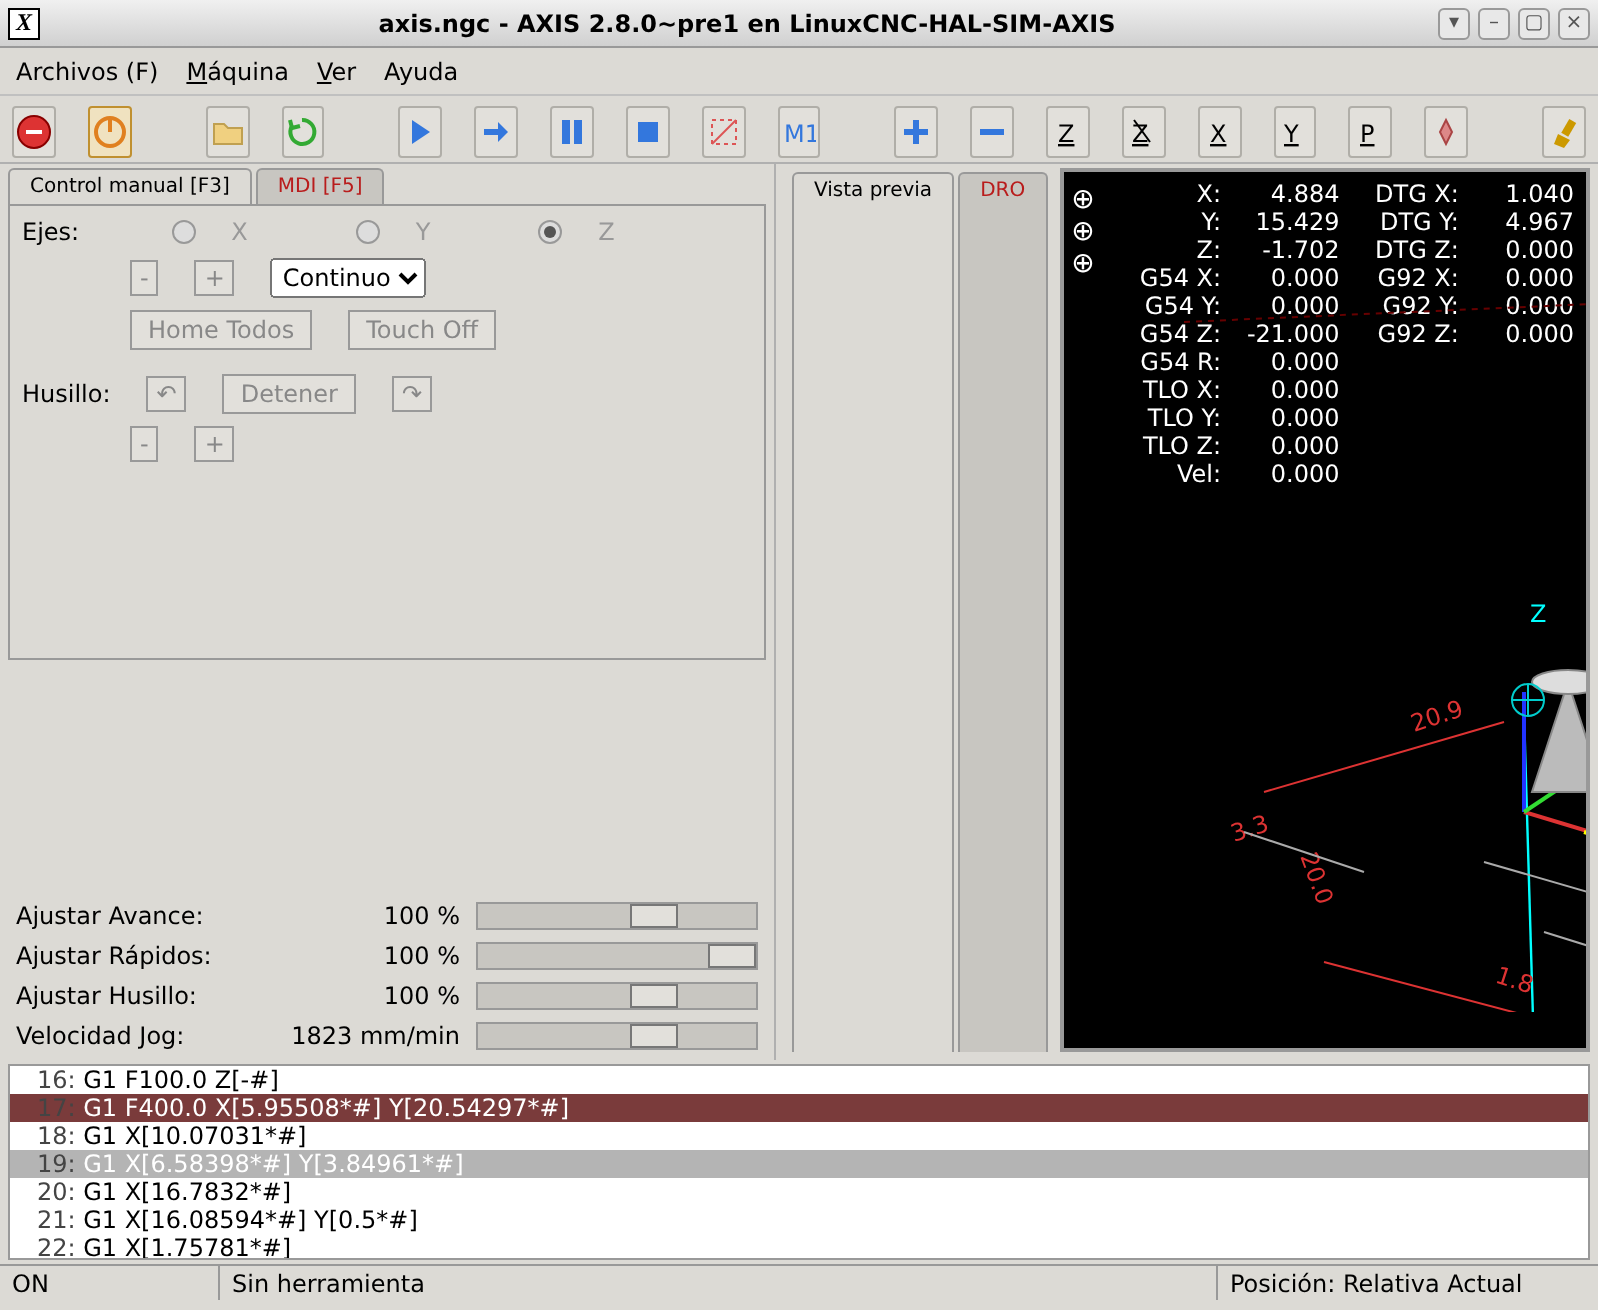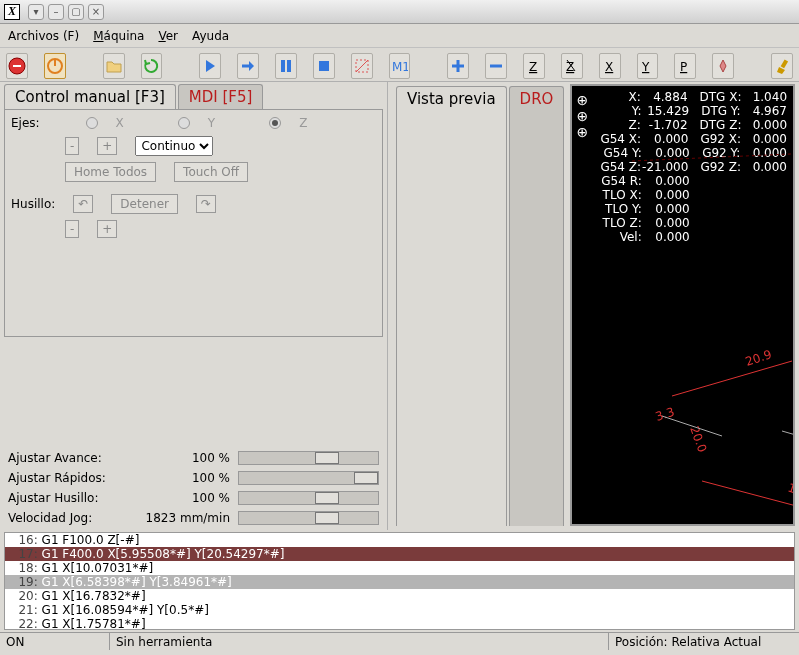--- a/index.html
+++ b/index.html
@@ -11,21 +11,21 @@
 .winbtn { width: 16px; height: 16px; border: 1px solid #999; background: #e8e8e8; border-radius: 3px; display:flex; align-items:center; justify-content:center; font-size:10px; color:#555;}
 .menubar { height: 24px; display: flex; align-items: center; padding: 0 8px; gap: 14px; border-bottom: 1px solid #c0c0c0; }
 .menubar span u { text-decoration: underline; }
 .toolbar { height: 34px; display: flex; align-items: flex-end; padding: 2px 6px; gap: 16px; border-bottom: 1px solid #b0b0b0; }
 .tbtn { width: 26px; height: 26px; border: 1px solid #b0aea8; background: #e2e0db; display: flex; align-items: center; justify-content: center; border-radius: 2px; }
 .tbtn.active { background: #f0e2c0; border-color: #c09030; }
 .sep { width: 6px; }
 .main { display: flex; height: 448px; }
 .leftpane { width: 388px; display: flex; flex-direction: column; border-right: 1px solid #b0b0b0; }
 .tabs { display: flex; margin: 2px 4px 0 4px; }
-.tab { padding: 3px 10px; border: 1px solid #999; border-bottom: none; background: #dcdad5; border-radius: 3px 3px 0 0; margin-right: 2px; font-size: 15px; }
+.tab { padding: 3px 10px; border: 1px solid #999; border-bottom: none; background: #dcdad5; border-radius: 3px 3px 0 0; margin-right: 2px; font-size: 10px; }
 .tab.inactive { background: #c8c6c1; color: #b91c1c; }
 .tabcontent { border: 1px solid #999; margin: 0 4px 4px 4px; padding: 6px; flex: 0 0 auto; height: 228px; }
 .row { display: flex; align-items: center; gap: 18px; margin-bottom: 6px; }
 .radio { width: 12px; height: 12px; border: 1px solid #999; border-radius: 50%; background: #ddd; }
 .radio.on::after { content:""; display:block; width:6px; height:6px; background:#555; border-radius:50%; margin:2px; }
 .btn { padding: 2px 8px; border: 1px solid #999; background: #e2e0db; color: #888; font-size: 12px; }
 .btn.small { padding: 1px 4px; }
 select.combo { font-size:12px; padding:1px; }
 .sliders { padding: 2px 8px; }
 .srow { display: flex; align-items: center; height: 20px; }
@@ -51,20 +51,21 @@
 .statusbar { height: 18px; display: flex; border-top: 1px solid #999; margin-top: 1px; }
 .scell { border-right: 1px solid #999; padding: 1px 6px; height: 100%; display:flex; align-items:center; }
 svg { display: block; }
 .disabled-txt { color:#999; }
 </style>
 </head>
 <body>
 
 <div class="titlebar">
   <div class="icon">X</div>
+  <div class="title">axis.ngc - AXIS 2.8.0~pre1 en LinuxCNC-HAL-SIM-AXIS</div>
   <div class="winbtns">
     <div class="winbtn">▾</div>
     <div class="winbtn">–</div>
     <div class="winbtn">▢</div>
     <div class="winbtn">×</div>
   </div>
 </div>
 
 <div class="menubar">
   <span><span>Archivos (F)</span></span>

